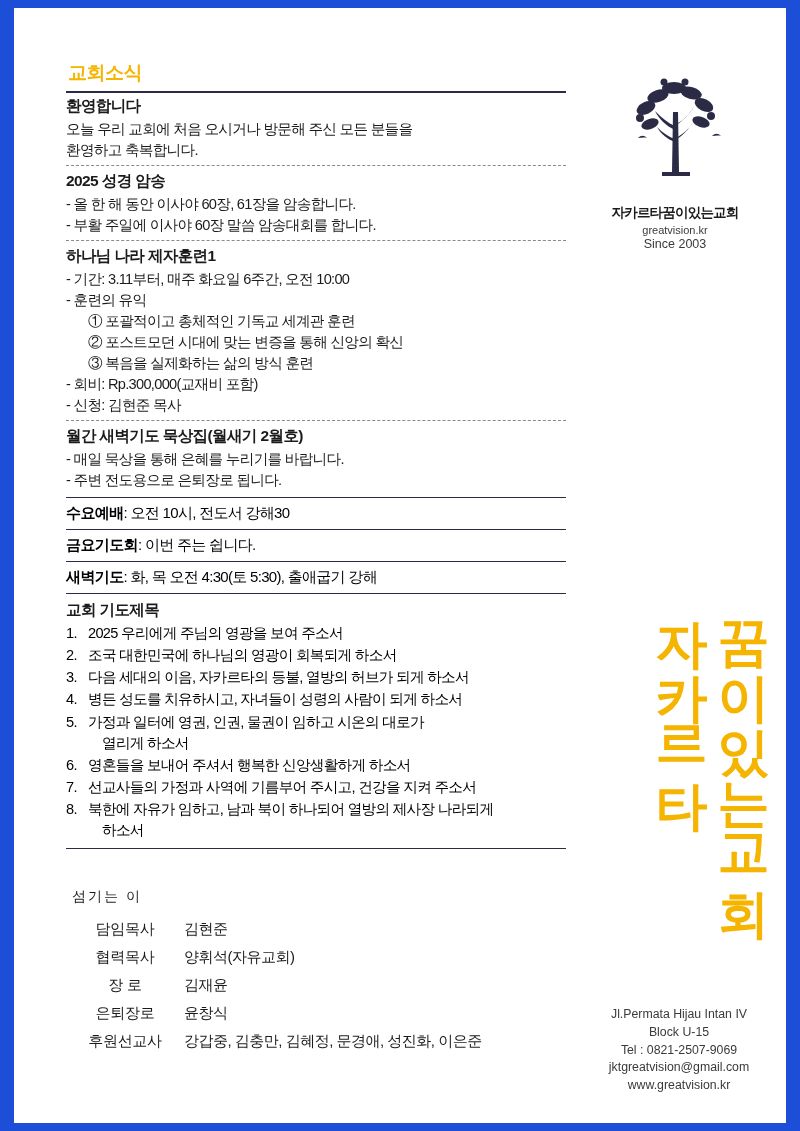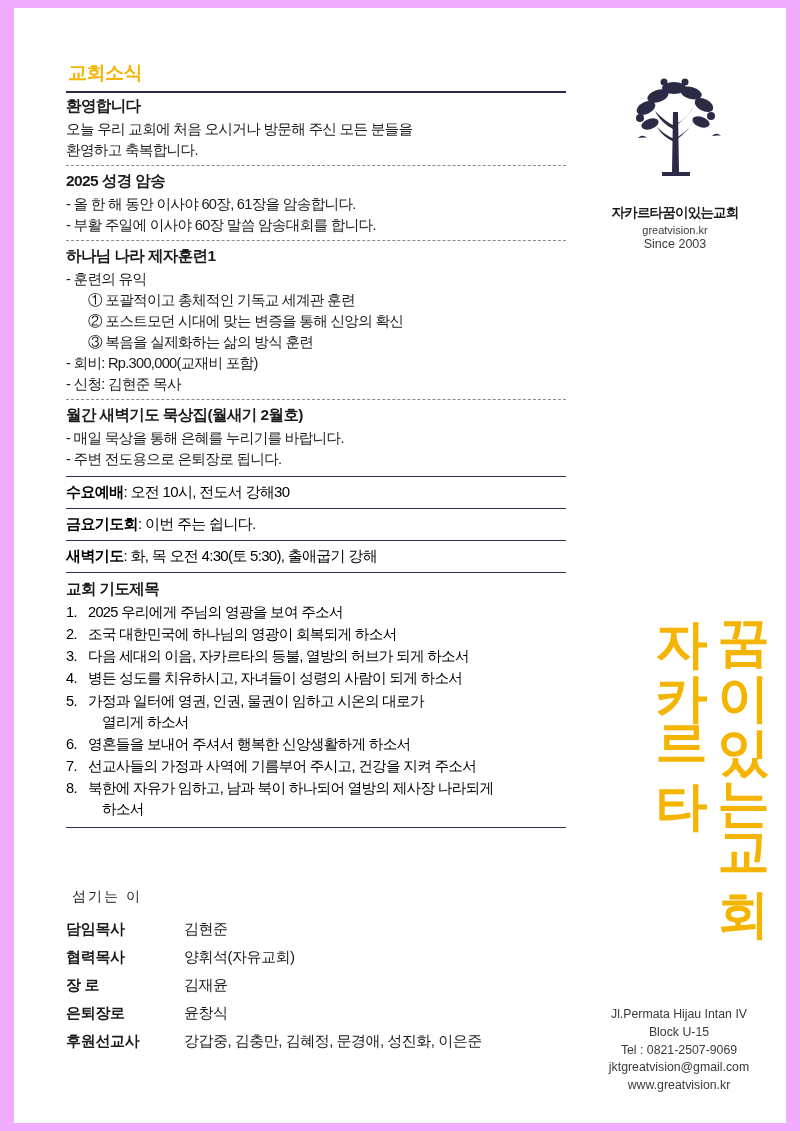--- a/index.html
+++ b/index.html
@@ -4,21 +4,21 @@
 <style>
   * { box-sizing: border-box; }
   html, body {
     margin: 0; padding: 0;
     background: #d9d9d9;
     font-family: "Liberation Sans", sans-serif;
   }
   .page {
     position: relative;
     width: 800px; height: 1131px;
-    background: #f0abfc;
+    background: #1d4ed8;
     overflow: hidden;
   }
   .sheet {
     position: absolute;
     left: 14px; top: 8px;
     width: 772px; height: 1115px;
     background: #ffffff;
   }
   
   .content {
@@ -80,22 +80,23 @@
     left: 52px; top: 880px;
     width: 500px;
   }
   .servants h3 {
     font-size: 14px; font-weight: normal; color: #1b1b1b;
     margin: 0 0 14px 6px; letter-spacing: 2px;
   }
   .srow { display: flex; margin-bottom: 9px; }
   .srole {
     width: 118px;
-    font-size: 15px; font-weight: bold; color: #1b1b1b;
+    font-size: 15px; font-weight: normal; color: #1b1b1b;
     letter-spacing: -0.3px;
+    text-align: center;
   }
   .sname {
     font-size: 15px; color: #1b1b1b; letter-spacing: -0.5px;
   }
 
   
   .logo-wrap {
     position: absolute;
     left: 566px; top: 66px;
     width: 190px;
@@ -162,20 +163,21 @@
 
       <div>
         <div class="blk-head">2025 성경 암송</div>
         <p class="line">-  올 한 해 동안 이사야 60장, 61장을 암송합니다.</p>
         <p class="line">-  부활 주일에 이사야 60장 말씀 암송대회를 합니다.</p>
       </div>
       <div class="rule-dash"></div>
 
       <div>
         <div class="blk-head">하나님 나라 제자훈련1</div>
+        <p class="line">-  기간: 3.11부터, 매주 화요일 6주간, 오전 10:00</p>
         <p class="line">-  훈련의 유익</p>
         <p class="line sub">① 포괄적이고 총체적인 기독교 세계관 훈련</p>
         <p class="line sub">② 포스트모던 시대에 맞는 변증을 통해 신앙의 확신</p>
         <p class="line sub">③ 복음을 실제화하는 삶의 방식 훈련</p>
         <p class="line">-  회비:  Rp.300,000(교재비 포함)</p>
         <p class="line">-  신청: 김현준 목사</p>
       </div>
       <div class="rule-dash"></div>
 
       <div>

